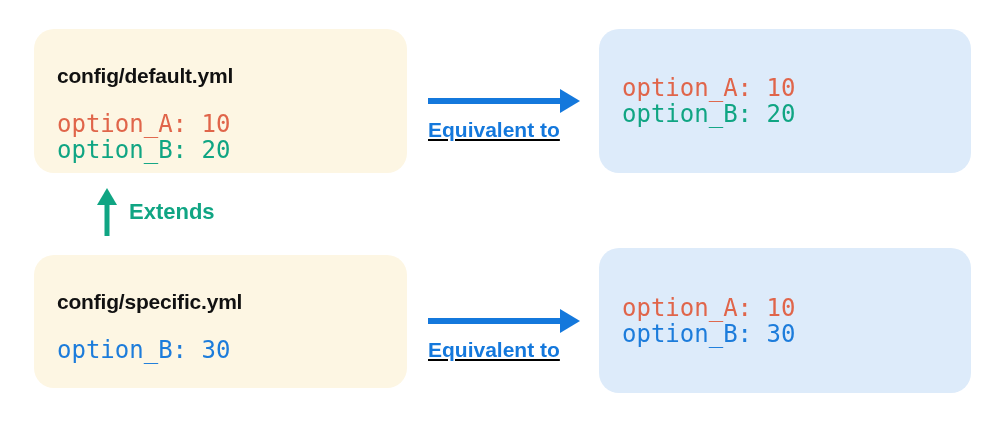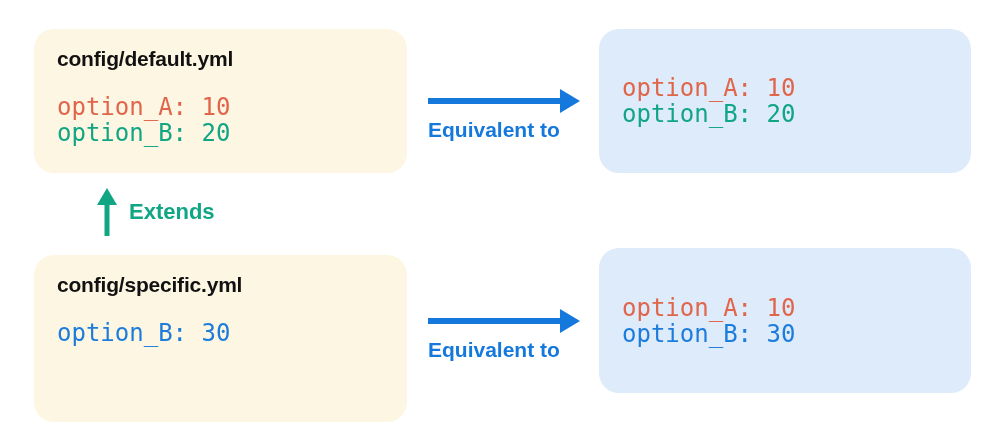--- a/index.html
+++ b/index.html
@@ -15,21 +15,21 @@
     background: var(--background, #ffffff);
     overflow: hidden;
   }
   .card {
     position: absolute;
     box-sizing: border-box;
     border-radius: 20px;
   }
   .card.source {
     background: var(--card-source-bg, #FDF6E3);
-    padding: 17px 23px 0 23px;
+    padding: 34px 23px 0 23px;
   }
   .card.resolved {
     background: var(--card-resolved-bg, #DDEBFA);
     display: flex;
     flex-direction: column;
     justify-content: center;
     padding-left: 23px;
   }
   .card-title {
     font-size: 21px;
@@ -47,20 +47,21 @@
     margin-top: 22px;
   }
   .code-line {
     white-space: pre;
   }
   .equiv-group {
     position: absolute;
     display: flex;
     flex-direction: column;
     align-items: flex-start;
+    text-decoration: underline;
   }
   .arrow-right {
     display: block;
   }
   .arrow-right rect,
   .arrow-right polygon {
     fill: var(--arrow-blue, #1478DC);
   }
   .equiv-label {
     margin-top: 4px;
@@ -95,21 +96,21 @@
 <div class="canvas">
 
   <div class="card source" style="left:34px; top:29px; width:373px; height:144px;">
     <div class="card-title">config/default.yml</div>
     <div class="code">
       <div class="code-line" style="color: rgb(224, 101, 74);">option_A: 10</div>
       <div class="code-line" style="color: rgb(16, 165, 131);">option_B: 20</div>
     </div>
   </div>
 
-  <div class="card source" style="left:34px; top:255px; width:373px; height:167px;">
+  <div class="card source" style="left:34px; top:255px; width:373px; height:133px;">
     <div class="card-title">config/specific.yml</div>
     <div class="code">
       <div class="code-line" style="color: rgb(28, 124, 219);">option_B: 30</div>
     </div>
   </div>
 
   <div class="card resolved" style="left:599px; top:29px; width:372px; height:144px;">
     <div class="code">
       <div class="code-line" style="color: rgb(224, 101, 74);">option_A: 10</div>
       <div class="code-line" style="color: rgb(16, 165, 131);">option_B: 20</div>

